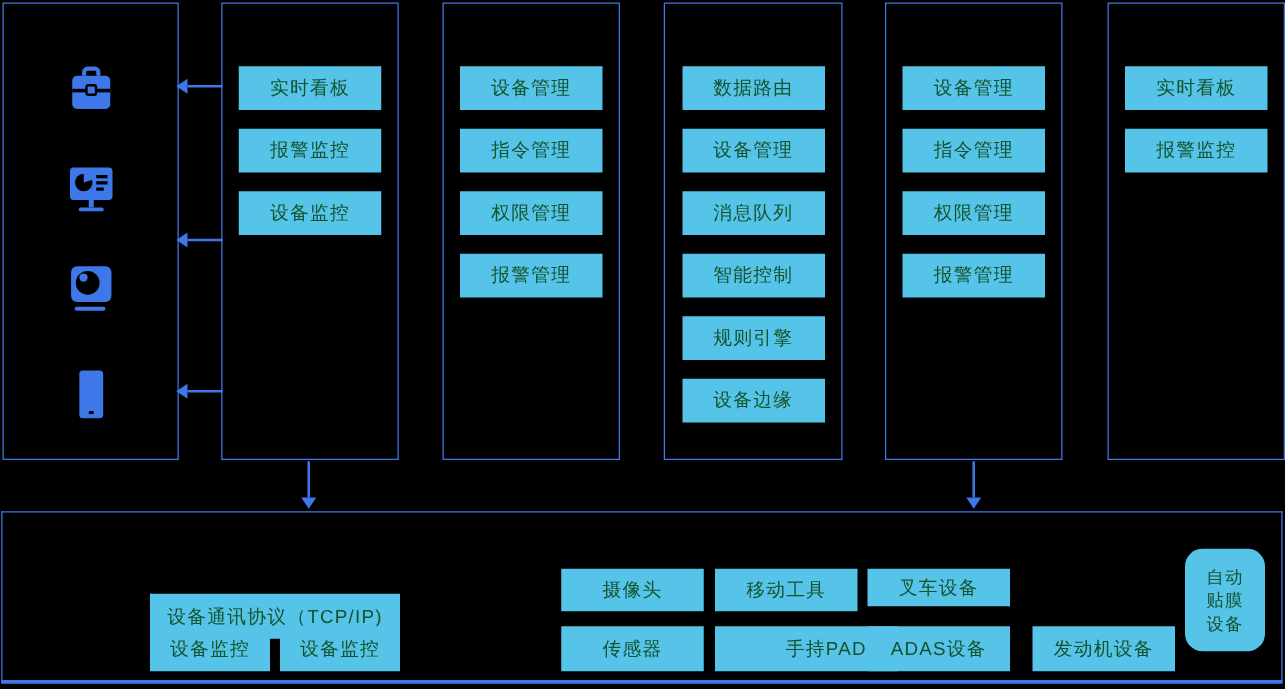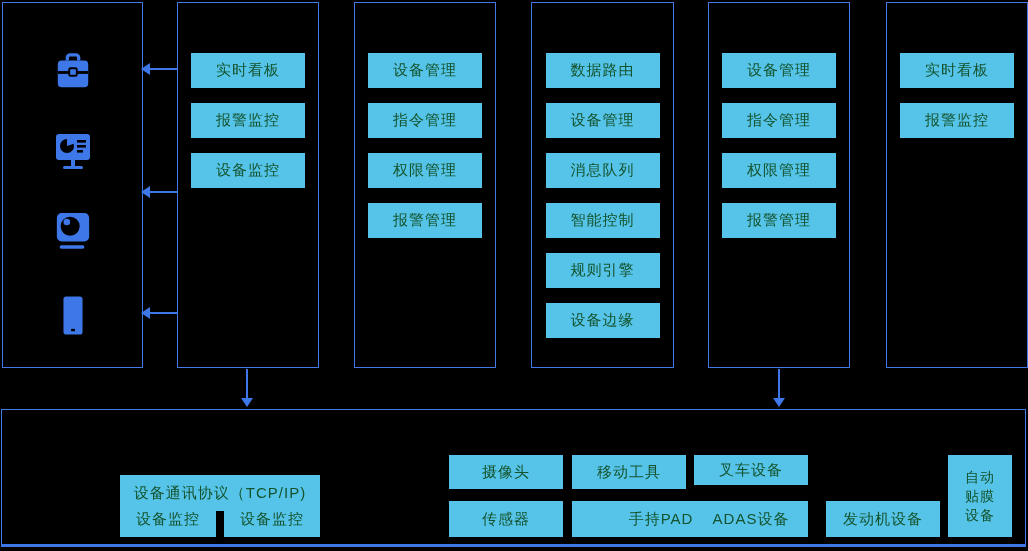--- a/index.html
+++ b/index.html
@@ -164,18 +164,18 @@
 
   <div class="chip" style="left:570px;top:45px;width:114px;height:34px;">移动工具</div>
   <div class="chip" style="left:447px;top:45px;width:114px;height:34px;">摄像头</div>
   <div class="chip" style="left:692px;top:45px;width:114px;height:30px;">叉车设备</div>
 
   <div class="chip" style="left:447px;top:91px;width:114px;height:36px;">传感器</div>
   <div class="chip" style="left:570px;top:91px;width:114px;height:36px;padding-left:32px;">手持PAD</div>
   <div class="chip" style="left:692px;top:91px;width:114px;height:36px;">ADAS设备</div>
   <div class="chip" style="left:824px;top:91px;width:114px;height:36px;">发动机设备</div>
 
-  <div class="chip tall" style="left:946px;top:45px;">
+  <div class="chip tall" style="left:946px;top:29px;border-radius:14px;">
     <span>自动</span>
     <span>贴膜</span>
     <span>设备</span>
   </div>
 </div>
 
 </body></html>

